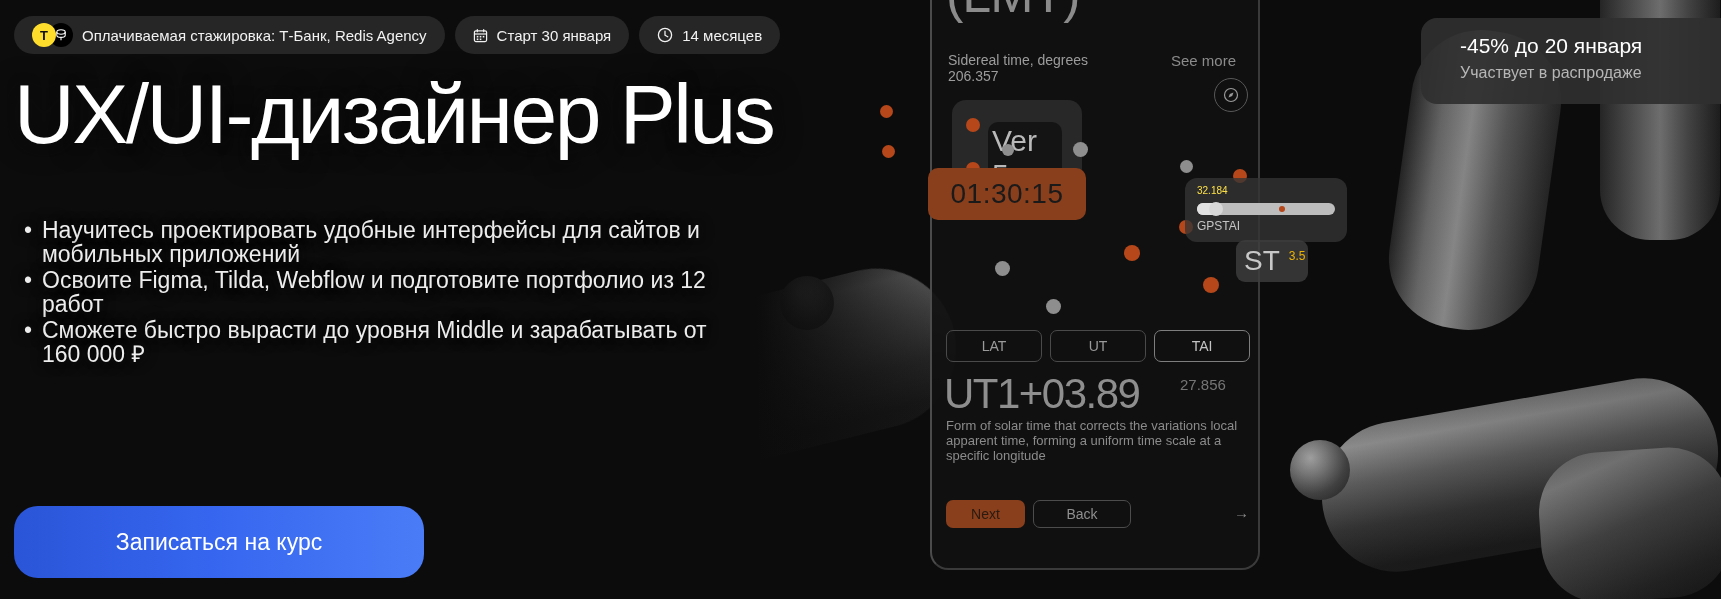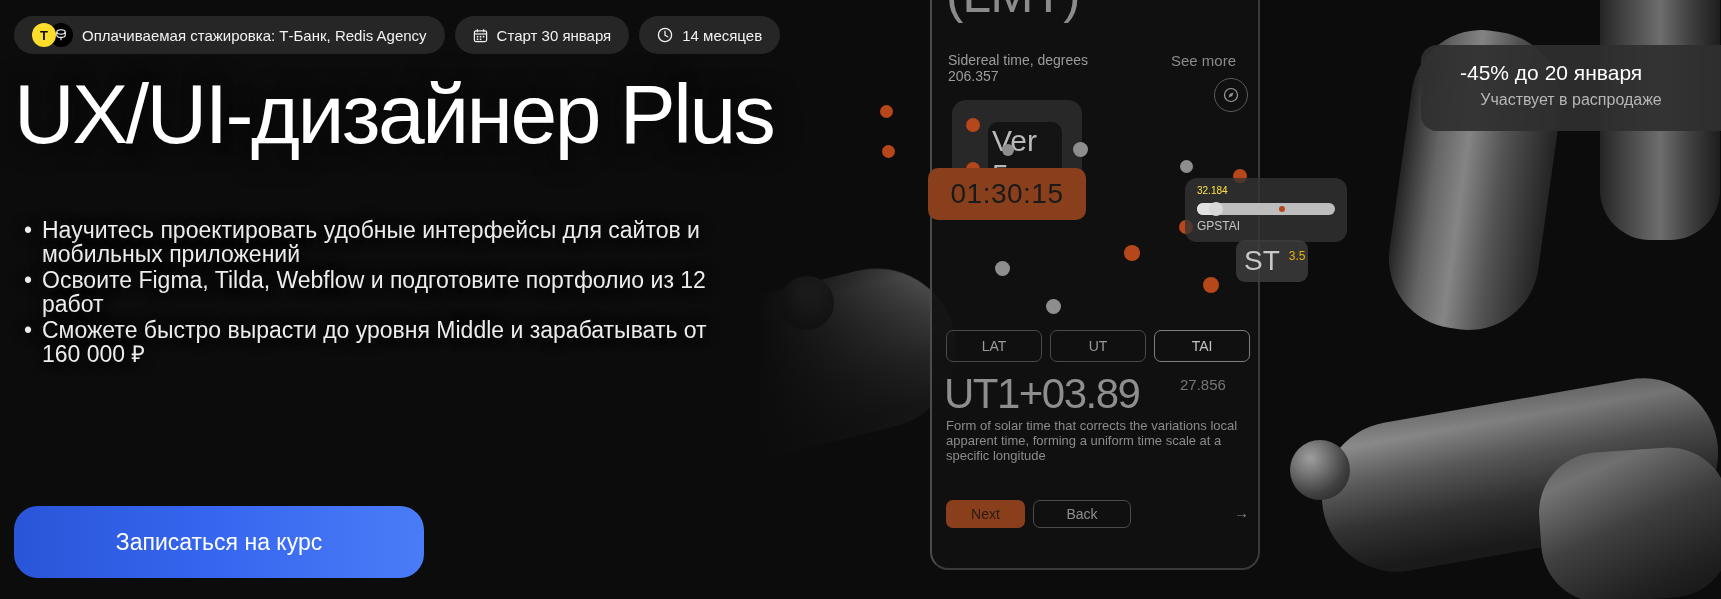--- a/index.html
+++ b/index.html
@@ -236,24 +236,24 @@
     position: relative; z-index: 1;
   }
   .ic { display: inline-flex; align-items: center; }
 
   
   .discount {
     position: absolute; right: 0; top: 18px;
     width: 300px; height: 86px;
     border-radius: 16px 0 0 16px;
     background: rgba(47,47,47,.93);
-    padding: 16px 39px; z-index: 20; margin-top: 27px;
+    padding: 16px 39px; z-index: 20;
   }
   .discount .d-title { color: #ffffff; font-size: 21px; font-weight: 400; }
-  .discount .d-sub { color: #b6b6b6; font-size: 16px; margin-top: 6px; text-align: center; }
+  .discount .d-sub { color: #b6b6b6; font-size: 16px; margin-top: 6px; }
 
   
   .hero-title {
     position: absolute; left: 14px; top: 68px; z-index: 15;
     color: #fff; font-size: 84px; font-weight: 400;
     letter-spacing: -2.5px; line-height: 92px;
     text-shadow: 0 0 28px rgba(12,12,12,.95), 0 0 12px rgba(12,12,12,.9);
   }
   .bullets {
     position: absolute; left: 22px; top: 218px; z-index: 15;

